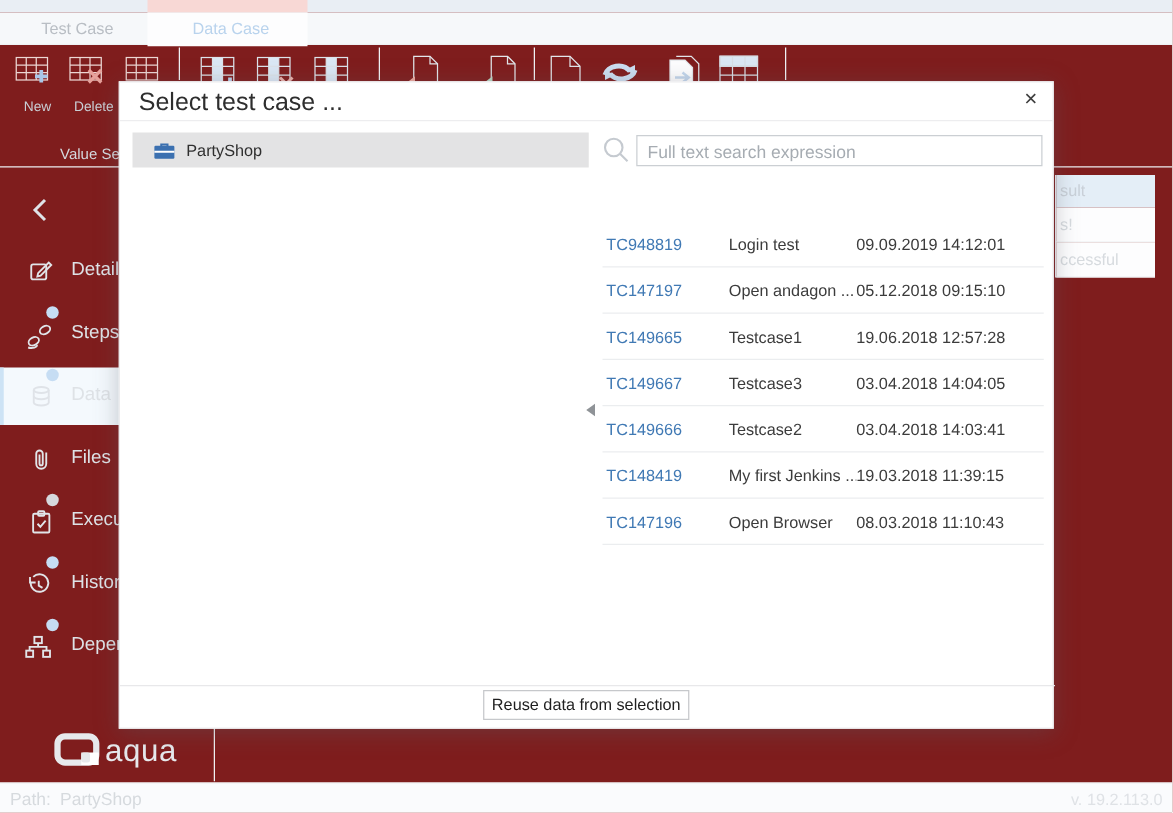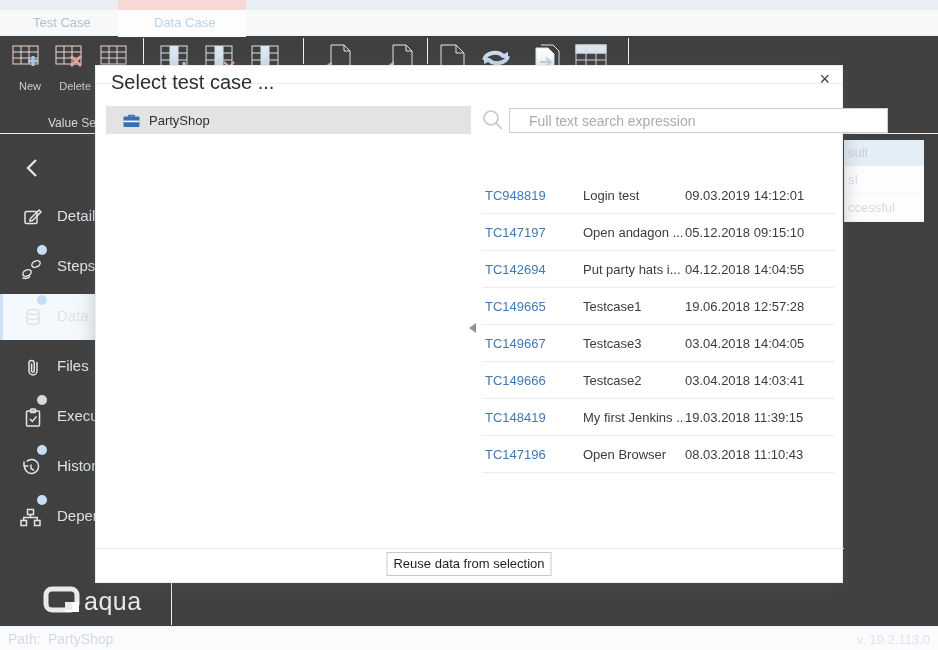--- a/index.html
+++ b/index.html
@@ -1,20 +1,20 @@
 <!DOCTYPE html>
 <html><head>
 <meta charset="utf-8">
 <style>
   * { margin:0; padding:0; box-sizing:border-box; }
   html,body { background:#fff; }
   .app {
     position:relative; width:938px; height:650px; overflow:hidden;
     font-family:"Liberation Sans","DejaVu Sans",sans-serif;
-    background:#404040; -webkit-font-smoothing:antialiased;
+    background:#7f1d1d; -webkit-font-smoothing:antialiased;
   }
   .abs { position:absolute; }
 
   
   .topstrip { left:0; top:0; width:938px; height:10px; background:#e9eef4; }
   .topstrip-accent { left:118px; top:0; width:128px; height:10px; background:#f8d8d5; }
   .tabbar { left:0; top:10px; width:938px; height:26px; background:#f6f8fa; border-bottom:1px solid #eef1f4; }
   .tab-active-bg { left:118px; top:10px; width:128px; height:27px; background:#fdfdfe; }
   .tab-label { top:15px; font-size:13px; }
   .tab-testcase { left:33px; color:#b9bec4; }
@@ -46,29 +46,29 @@
   .statusbar { left:0; top:626px; width:938px; height:24px; background:#fafbfd; border-top:1px solid #f1f2f4; }
   .status-path-label { left:8px; top:631px; font-size:14px; color:#d6dade; }
   .status-path-value { left:48px; top:631px; font-size:14px; color:#d6dade; }
   .status-version { right:8px; top:632px; font-size:13px; color:#dfe2e6; }
 
   
   .modal {
     left:95px; top:65px; width:748px; height:518px; background:#fff;
     border:1px solid #ececee; box-shadow:0 3px 18px rgba(90,95,105,.35); z-index:10;
   }
-  .m-header { position:absolute; left:0; top:0; width:100%; height:18px; border-bottom:1px solid #ededef; }
+  .m-header { position:absolute; left:0; top:0; width:100%; height:31px; border-bottom:1px solid #ededef; }
   .m-title { position:absolute; left:15px; top:5px; font-size:20px; color:#2e2e2e; }
   .m-close { position:absolute; right:12px; top:3px; font-size:18px; color:#3f3f3f; cursor:default; line-height:1.2; }
   .m-tree-row { position:absolute; left:10px; top:40px; width:365px; height:28px; background:#e3e3e4;
     display:flex; align-items:center; padding-left:17px; gap:9px; }
   .m-tree-label { font-size:13px; color:#2f2f2f; }
   .m-search-icon { position:absolute; left:386px; top:43px; }
-  .m-search-input { position:absolute; left:413px; top:42px; width:379px; height:25px;
-    border:1px solid #cbcfd3; font-size:14px; color:#333; padding:0 19px;
+  .m-search-input { position:absolute; left:413px; top:42px; width:325px; height:25px;
+    border:1px solid #cbcfd3; font-size:14px; color:#333; padding:0 8px;
     font-family:"Liberation Sans","DejaVu Sans",sans-serif; outline:none; }
   .m-search-input::placeholder { color:#a6acb2; }
   .m-thead { position:absolute; left:386px; top:85px; width:353px; height:25px; display:flex;
     border-bottom:1px solid #e6e8eb; font-size:10.5px; font-weight:bold; letter-spacing:.5px; color:#8d949b; }
   .m-rows { position:absolute; left:386px; top:111px; width:353px; }
   .trow { display:flex; align-items:center; height:37px; border-bottom:1px solid #ebedef; font-size:13px; }
   .c-id   { width:101px; padding-left:3px; color:#4079b4; }
   .c-name { width:102px; color:#3c3c3c; white-space:nowrap; overflow:hidden; }
   .c-date { color:#3c3c3c; white-space:nowrap; }
   .h-id { width:101px; padding-left:3px; } .h-name { width:102px; } .h-date { flex:1; }
@@ -371,33 +371,28 @@
           <line x1="14.2" y1="14.2" x2="20" y2="20" stroke="#c5cad0" stroke-width="1.7"></line>
         </svg>
     </span>
     <input class="m-search-input" type="text" placeholder="Full text search expression" style="">
 
 
     <div class="m-rows">
         <div class="trow">
           <span class="c-id">TC948819</span>
           <span class="c-name">Login test</span>
-          <span class="c-date">09.03.2019 14:12:01</span>
+          <span class="c-date">09.09.2019 14:12:01</span>
         </div>
         <div class="trow">
           <span class="c-id">TC147197</span>
           <span class="c-name">Open andagon ...</span>
           <span class="c-date">05.12.2018 09:15:10</span>
         </div>
         <div class="trow">
-          <span class="c-id">TC142694</span>
-          <span class="c-name">Put party hats i...</span>
-          <span class="c-date">04.12.2018 14:04:55</span>
-        </div>
-        <div class="trow">
           <span class="c-id">TC149665</span>
           <span class="c-name">Testcase1</span>
           <span class="c-date">19.06.2018 12:57:28</span>
         </div>
         <div class="trow">
           <span class="c-id">TC149667</span>
           <span class="c-name">Testcase3</span>
           <span class="c-date">03.04.2018 14:04:05</span>
         </div>
         <div class="trow">

